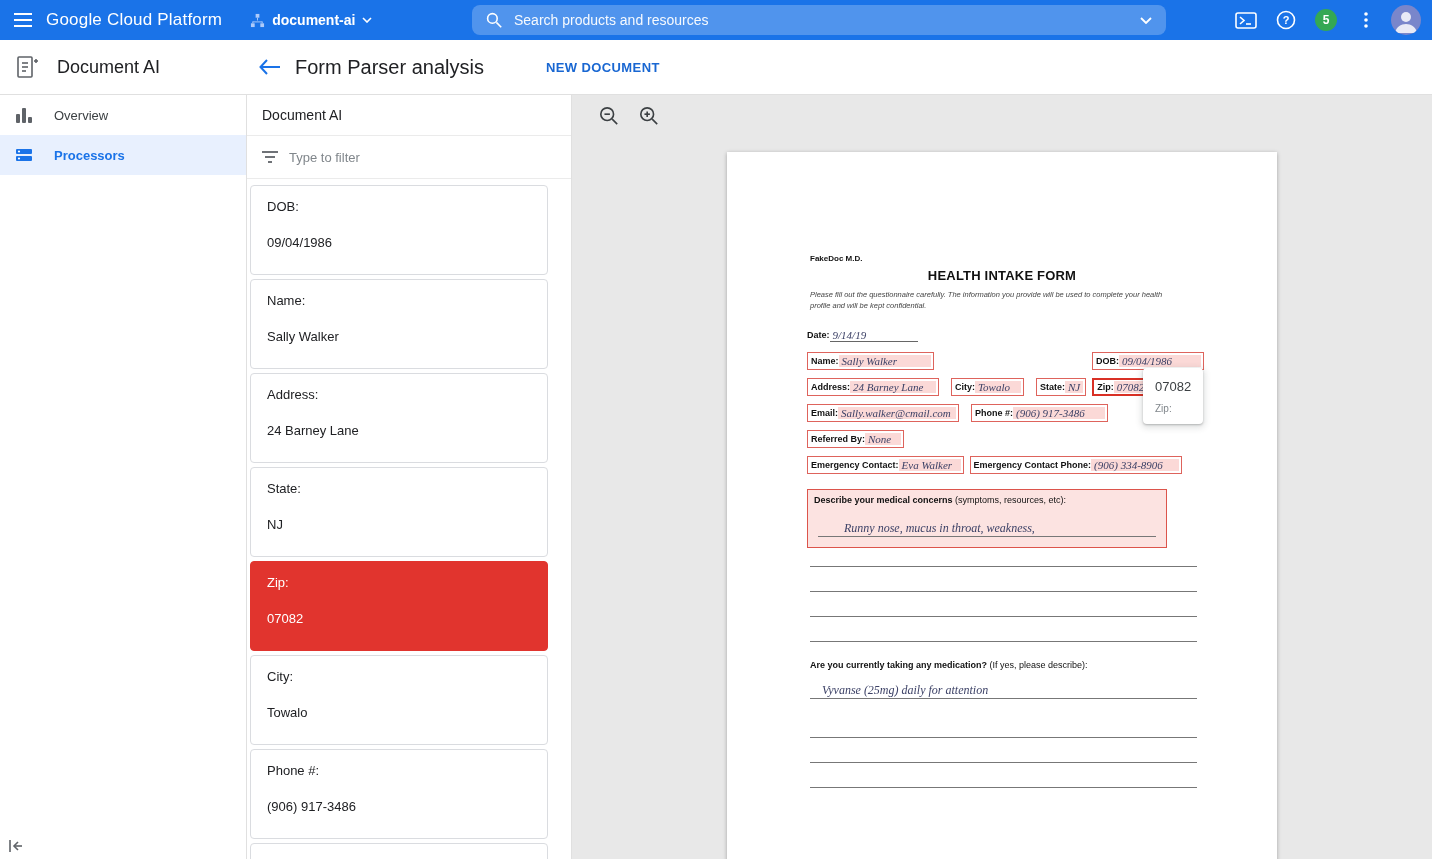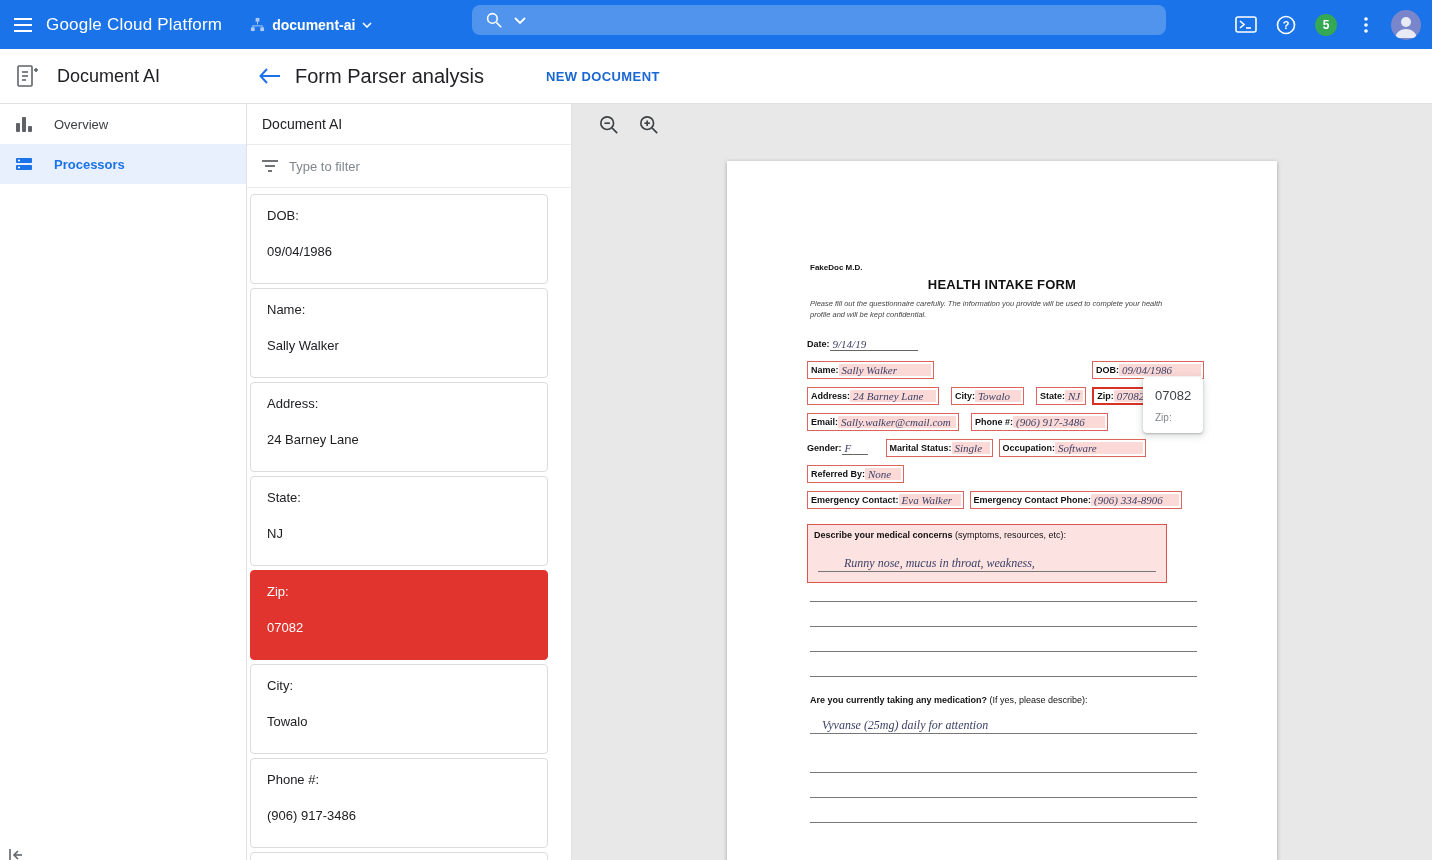--- a/index.html
+++ b/index.html
@@ -1,20 +1,20 @@
 <!DOCTYPE html>
 <html><head>
 <meta charset="utf-8">
 <style>
   * { margin:0; padding:0; box-sizing:border-box; }
   html,body { width:1432px; height:860px; overflow:hidden; background:#fff;
     font-family:"Liberation Sans", sans-serif; }
 
   
-  .topbar { height:49px; background:#1a73e8; display:flex; align-items:center;
+  .topbar { height:40px; background:#1a73e8; display:flex; align-items:center;
     position:relative; color:#fff; }
   .icon-btn { display:flex; align-items:center; justify-content:center;
     width:40px; height:40px; cursor:pointer; flex:0 0 auto; }
   .menu-btn { width:46px; }
   .logo { font-size:17px; letter-spacing:.2px; white-space:nowrap; }
   .proj { display:flex; align-items:center; gap:7px; margin-left:28px;
     font-size:14px; font-weight:700; cursor:pointer; }
   .searchbar { position:absolute; left:472px; top:5px; width:694px; height:30px;
     background:rgba(255,255,255,.24); border-radius:8px; display:flex;
     align-items:center; gap:12px; padding:0 14px; }
@@ -138,20 +138,21 @@
         </svg>
     </span>
   </div>
   <div class="searchbar">
     <span>
       <svg width="16" height="16" viewBox="0 0 20 20">
           <circle cx="8" cy="8" r="6" fill="none" stroke="#fff" stroke-width="2"></circle>
           <line x1="13" y1="13" x2="19" y2="19" stroke="#fff" stroke-width="2"></line>
         </svg>
     </span>
+    <input type="text" placeholder="Search products and resources" style="">
     <span>
       <svg width="12" height="7" viewBox="0 0 12 7">
           <path d="M1 1l5 5 5-5" fill="none" stroke="#fff" stroke-width="1.8"></path>
         </svg>
     </span>
   </div>
   <div class="top-right">
     <div class="icon-btn">
       <svg width="22" height="17" viewBox="0 0 22 17">
           <rect x="1" y="1" width="20" height="15" rx="2" fill="none" stroke="#fff" stroke-width="1.6"></rect>
@@ -373,32 +374,20 @@
               <span class="ent">
                 <span class="flabel">Email:</span>
                 <span class="hw" style="min-width:118px">Sally.walker@cmail.com</span>
               </span>
               <span class="ent ml12">
                 <span class="flabel">Phone #:</span>
                 <span class="hw" style="min-width:92px">(906) 917-3486</span>
               </span>
             </div>
 
-            <div class="frow">
-              <span class="flabel">Gender:</span>
-              <span class="hw uline" style="min-width:26px">F</span>
-              <span class="ent ml18">
-                <span class="flabel">Marital Status:</span>
-                <span class="hw" style="min-width:38px">Single</span>
-              </span>
-              <span class="ent ml6">
-                <span class="flabel">Occupation:</span>
-                <span class="hw" style="min-width:88px">Software</span>
-              </span>
-            </div>
 
             <div class="frow">
               <span class="ent">
                 <span class="flabel">Referred By:</span>
                 <span class="hw" style="min-width:36px">None</span>
               </span>
             </div>
 
             <div class="frow">
               <span class="ent">

